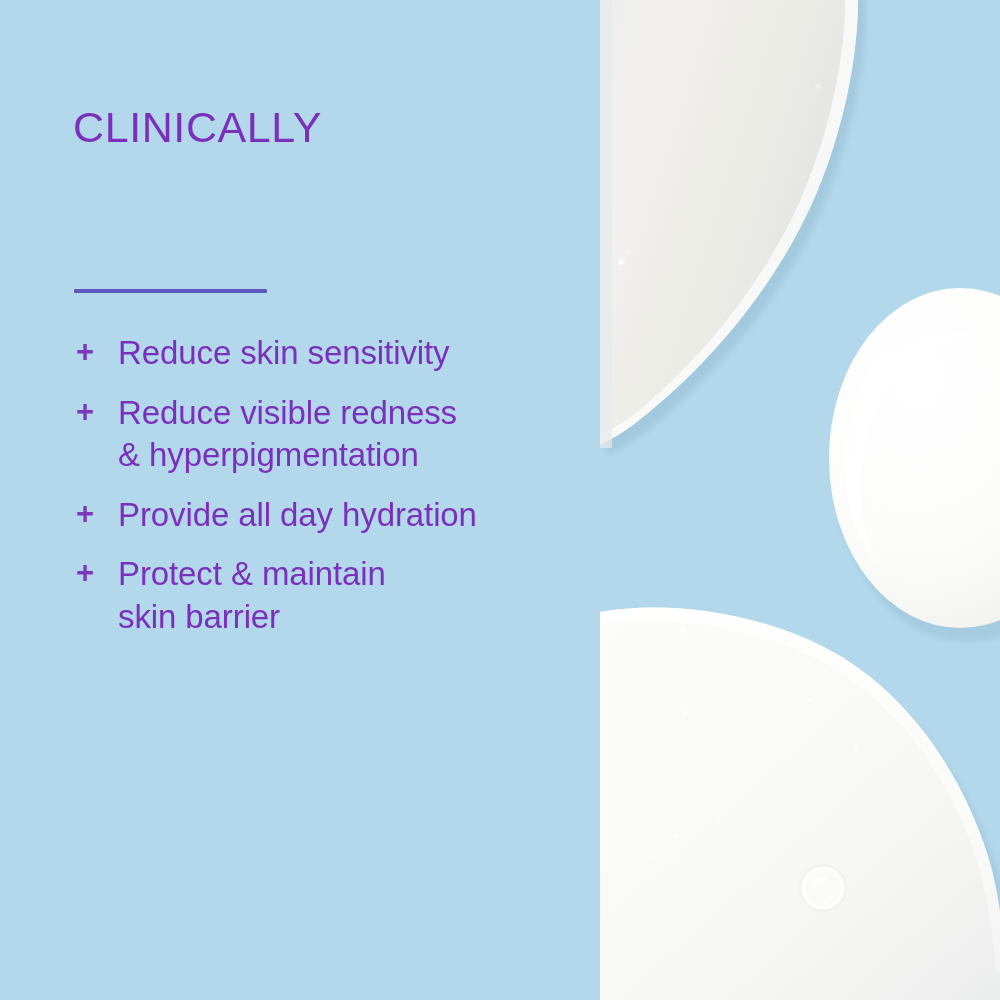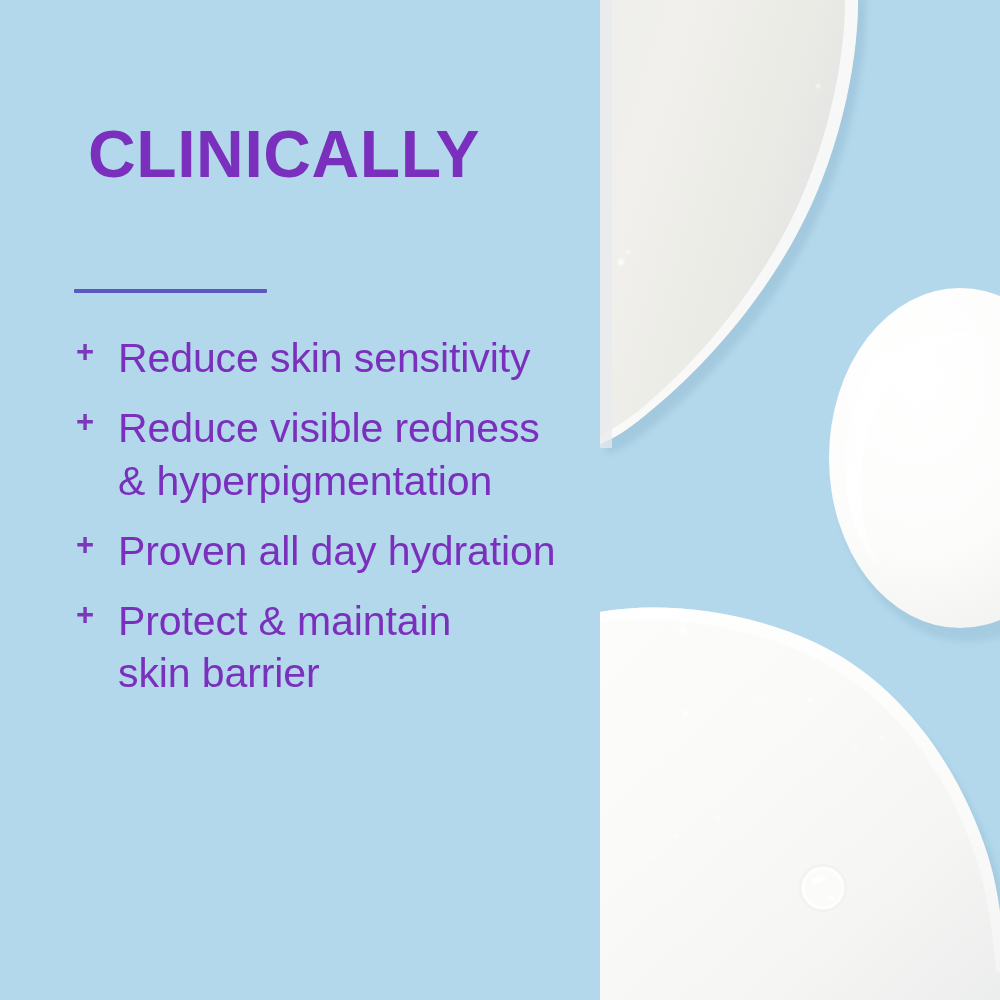--- a/index.html
+++ b/index.html
@@ -33,25 +33,25 @@
     top: 0;
     width: 520px;
     height: 1000px;
   }
 
   .headline {
     position: absolute;
     left: 0;
     top: 104px;
     width: 500px;
-    margin: 15px;
+    margin: 0;
     color: #7a2fbd;
     font-family: "Liberation Sans", sans-serif;
-    font-size: 66px;
-    font-weight: bold;
+    font-size: 43px;
+    font-weight: normal;
     line-height: 1.08;
     letter-spacing: 0.6px;
     text-transform: uppercase;
   }
   .headline .hl-line { display: block; }
 
   .divider {
     position: absolute;
     left: 1px;
     top: 289px;
@@ -81,21 +81,21 @@
     color: #7c37bb;
     font-size: 31px;
     font-weight: bold;
     line-height: 1.28;
     text-align: left;
     padding-left: 3px;
   }
   .benefit-text {
     flex: 1 1 auto;
     color: #7a2fbd;
-    font-size: 41px;
+    font-size: 33px;
     font-weight: normal;
     line-height: 1.29;
     letter-spacing: -0.1px;
     white-space: pre-line;
   }
 </style>
 </head>
 <body>
 
 <div id="canvas">
@@ -241,21 +241,21 @@
         <span class="benefit-marker">+</span>
         <span class="benefit-text">Reduce skin sensitivity</span>
       </li>
       <li class="benefit">
         <span class="benefit-marker">+</span>
         <span class="benefit-text">Reduce visible redness
 &amp; hyperpigmentation</span>
       </li>
       <li class="benefit">
         <span class="benefit-marker">+</span>
-        <span class="benefit-text">Proven all day hydration</span>
+        <span class="benefit-text">Provide all day hydration</span>
       </li>
       <li class="benefit">
         <span class="benefit-marker">+</span>
         <span class="benefit-text">Protect &amp; maintain
 skin barrier</span>
       </li>
     </ul>
 
   </div>
 </div>

